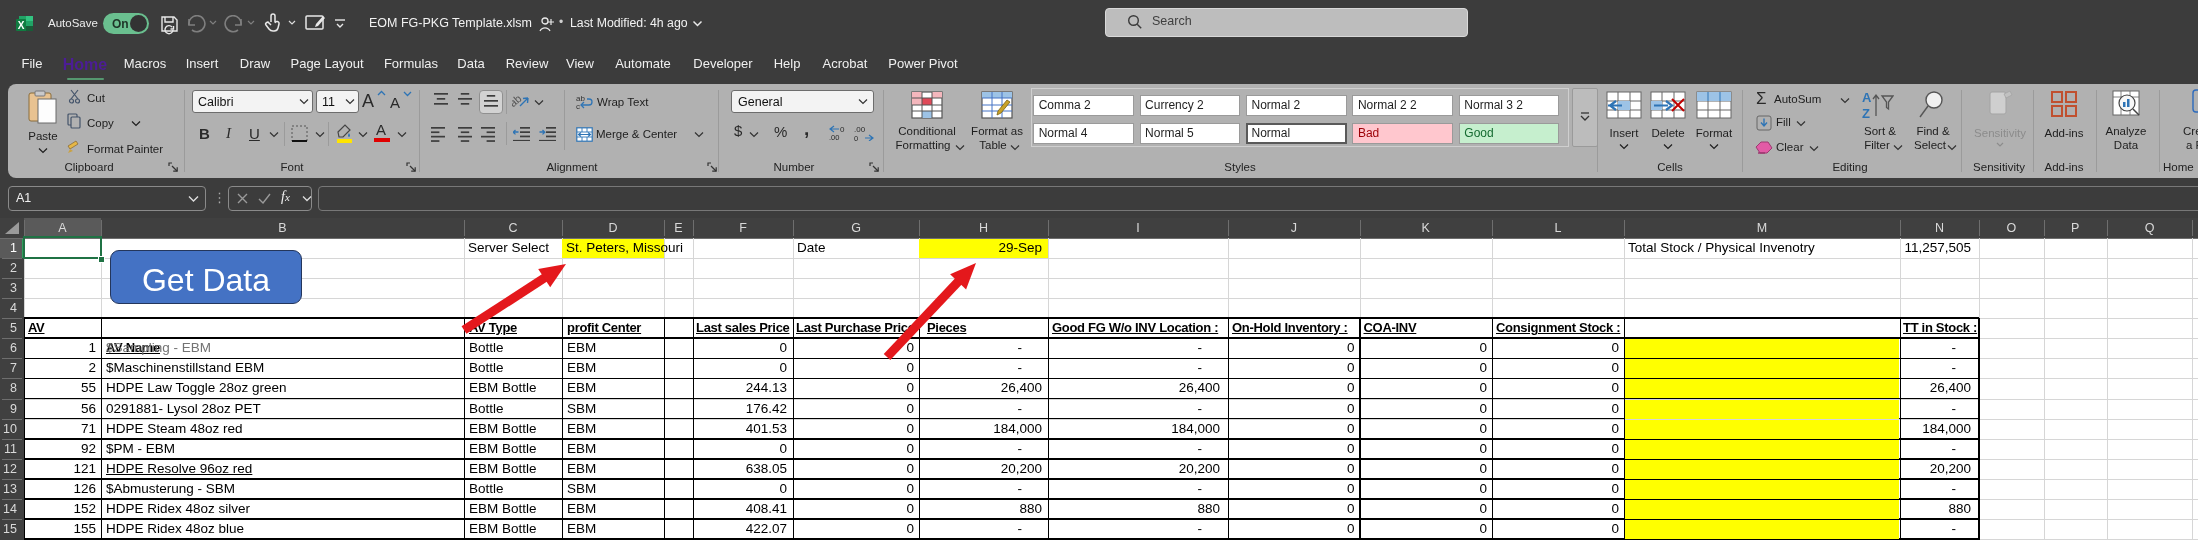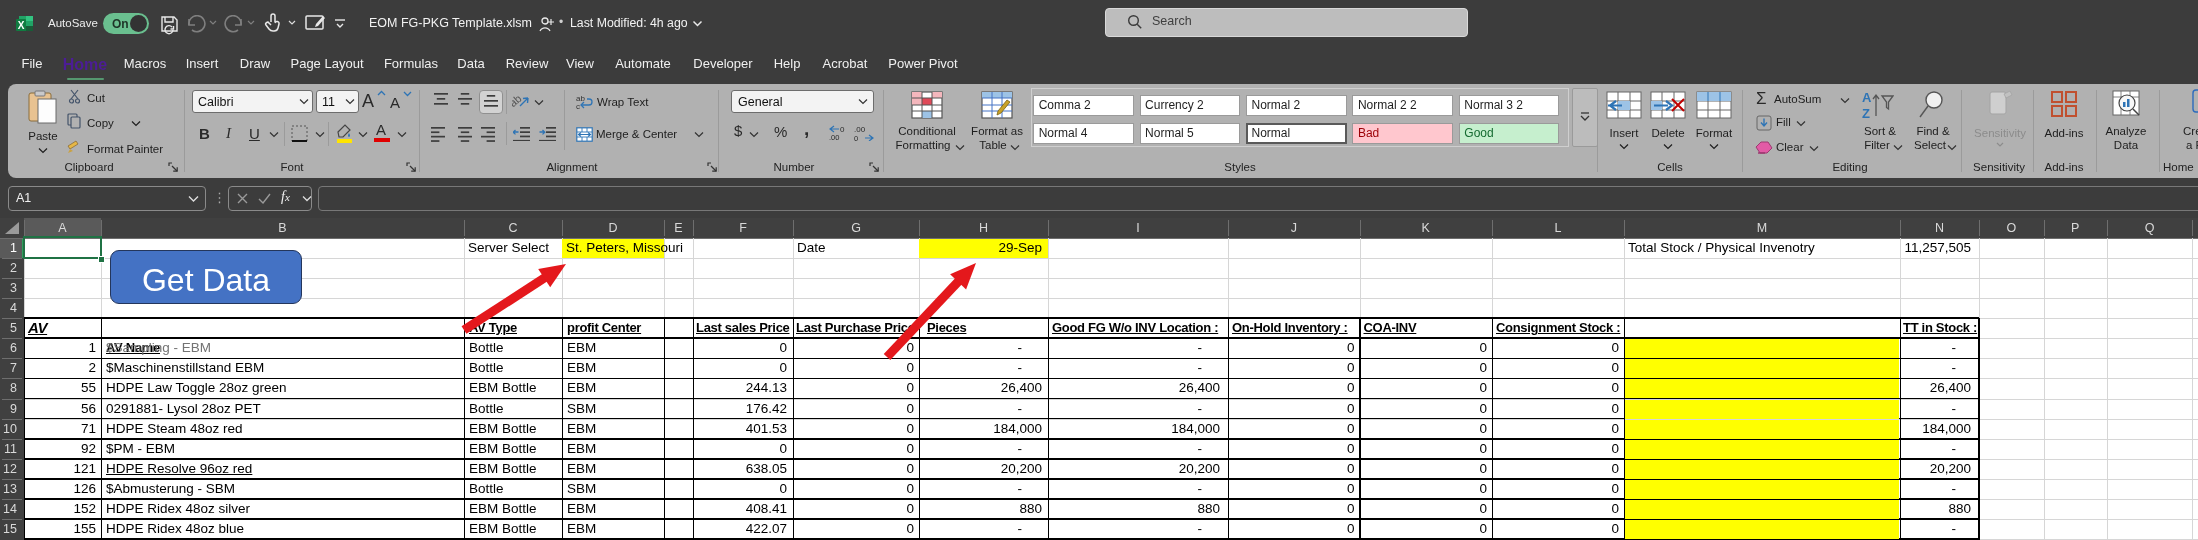--- a/index.html
+++ b/index.html
@@ -616,21 +616,21 @@
 <div class="ab" style="left:1625px;top:339.2px;width:274px;height:19.100000000000023px;background:#ffff00"></div>
 <div class="ab" style="left:1625px;top:359.3px;width:274px;height:19.099999999999966px;background:#ffff00"></div>
 <div class="ab" style="left:1625px;top:379.4px;width:274px;height:19.100000000000023px;background:#ffff00"></div>
 <div class="ab" style="left:1625px;top:399.5px;width:274px;height:19.100000000000023px;background:#ffff00"></div>
 <div class="ab" style="left:1625px;top:419.6px;width:274px;height:19.099999999999966px;background:#ffff00"></div>
 <div class="ab" style="left:1625px;top:439.7px;width:274px;height:19.100000000000023px;background:#ffff00"></div>
 <div class="ab" style="left:1625px;top:459.8px;width:274px;height:19.099999999999966px;background:#ffff00"></div>
 <div class="ab" style="left:1625px;top:479.9px;width:274px;height:19.100000000000023px;background:#ffff00"></div>
 <div class="ab" style="left:1625px;top:500.0px;width:274px;height:19.100000000000023px;background:#ffff00"></div>
 <div class="ab" style="left:1625px;top:520.1px;width:274px;height:19.100000000000023px;background:#ffff00"></div>
-<div class="tx" style="left:28px;top:318.1px;font-size:15px;color:#000;line-height:20.1px;font-weight:bold;text-decoration:underline;letter-spacing:-0.3px;font-style:italic;">AV</div>
+<div class="tx" style="left:28px;top:318.1px;font-size:13px;color:#000;line-height:20.1px;font-weight:bold;text-decoration:underline;letter-spacing:-0.3px;">AV</div>
 <div class="tx" style="left:106px;top:318.1px;font-size:13px;color:#000;line-height:20.1px;font-weight:bold;text-decoration:underline;letter-spacing:-0.3px;margin-top:20px;">AV Name</div>
 <div class="tx" style="left:469px;top:318.1px;font-size:13px;color:#000;line-height:20.1px;font-weight:bold;text-decoration:underline;letter-spacing:-0.3px;">AV Type</div>
 <div class="tx" style="left:567px;top:318.1px;font-size:13px;color:#000;line-height:20.1px;font-weight:bold;text-decoration:underline;letter-spacing:-0.3px;">profit Center</div>
 <div class="tx" style="left:696px;top:318.1px;font-size:13px;color:#000;line-height:20.1px;font-weight:bold;text-decoration:underline;letter-spacing:-0.3px;">Last sales Price</div>
 <div class="tx" style="left:796px;top:318.1px;font-size:13px;color:#000;line-height:20.1px;font-weight:bold;text-decoration:underline;letter-spacing:-0.3px;">Last Purchase Price</div>
 <div class="tx" style="left:927px;top:318.1px;font-size:13px;color:#000;line-height:20.1px;font-weight:bold;text-decoration:underline;letter-spacing:-0.3px;">Pieces</div>
 <div class="tx" style="left:1052px;top:318.1px;font-size:13px;color:#000;line-height:20.1px;font-weight:bold;text-decoration:underline;letter-spacing:-0.3px;">Good FG W/o INV Location :</div>
 <div class="tx" style="left:1232px;top:318.1px;font-size:13px;color:#000;line-height:20.1px;font-weight:bold;text-decoration:underline;letter-spacing:-0.3px;">On-Hold Inventory :</div>
 <div class="tx" style="left:1363.5px;top:318.1px;font-size:13px;color:#000;line-height:20.1px;font-weight:bold;text-decoration:underline;letter-spacing:-0.3px;">COA-INV</div>
 <div class="tx" style="left:1496px;top:318.1px;font-size:13px;color:#000;line-height:20.1px;font-weight:bold;text-decoration:underline;letter-spacing:-0.3px;">Consignment Stock :</div>

